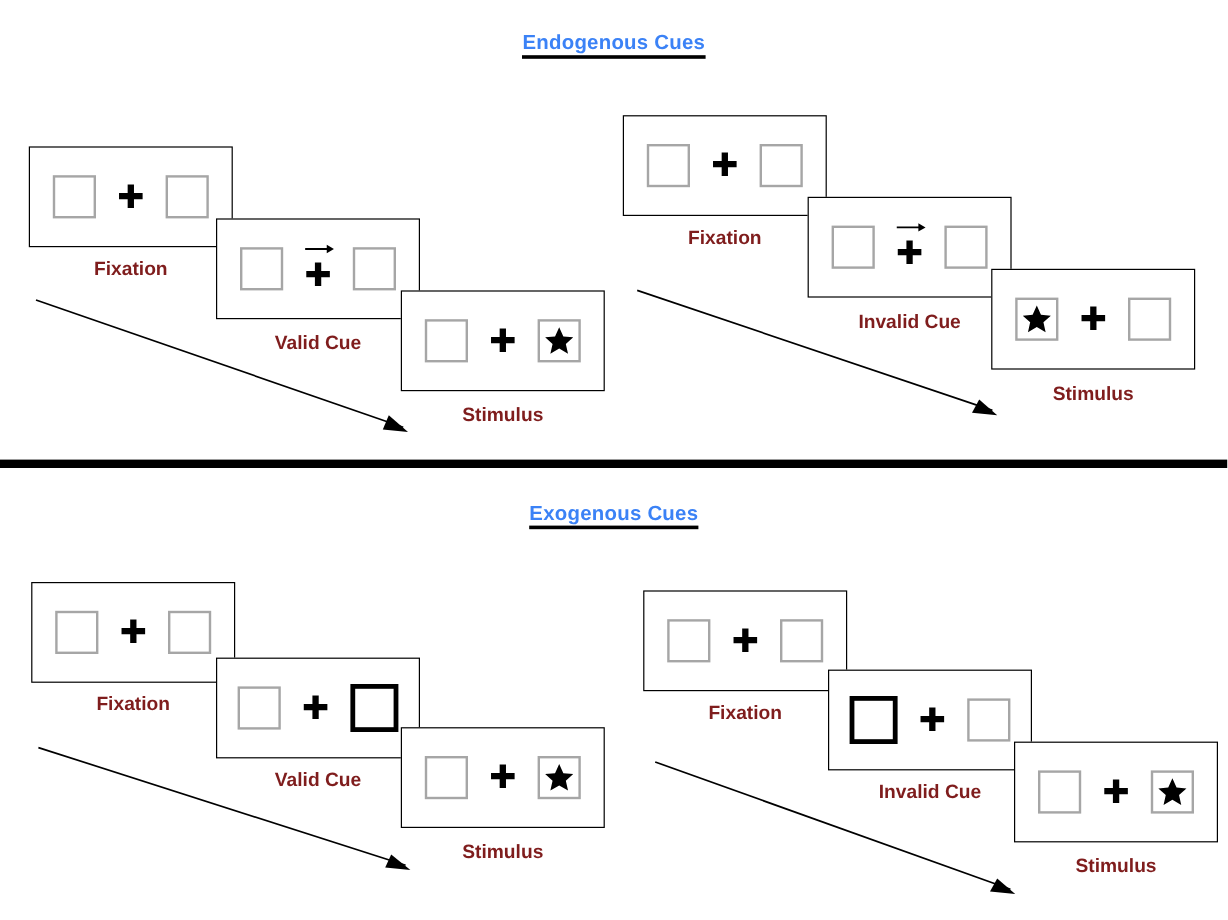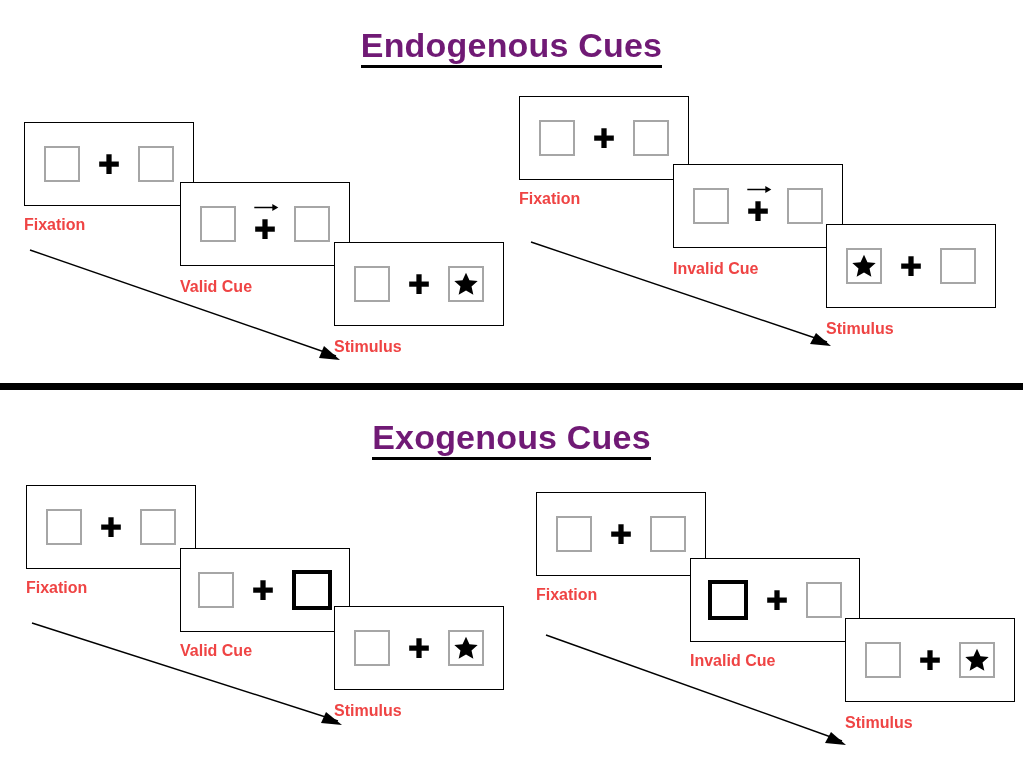--- a/index.html
+++ b/index.html
@@ -16,22 +16,22 @@
     overflow: hidden;
   }
 
   
   .section-title {
     position: absolute;
     width: 1023px;
     left: 0;
     text-align: center;
     font-weight: bold;
-    font-size: 34px;
-    color: #701a75;
+    font-size: 17px;
+    color: #3b82f6;
     letter-spacing: 0.2px;
   }
   .section-title span {
     border-bottom: 3px solid #000;
     padding-bottom: 1px;
   }
 
   
   .divider {
     position: absolute;
@@ -108,23 +108,23 @@
     transform: translateX(-45%);
     width: 26px;
     height: 11px;
   }
 
   
   .stage-label {
     position: absolute;
     font-weight: bold;
     font-size: 16px;
-    color: #ef4444;
+    color: #7f1d1d;
     white-space: nowrap;
-    text-align: left;
+    text-align: center;
   }
 
   
   .time-arrow {
     position: absolute;
     overflow: visible;
   }
 </style>
 </head>
 <body>

